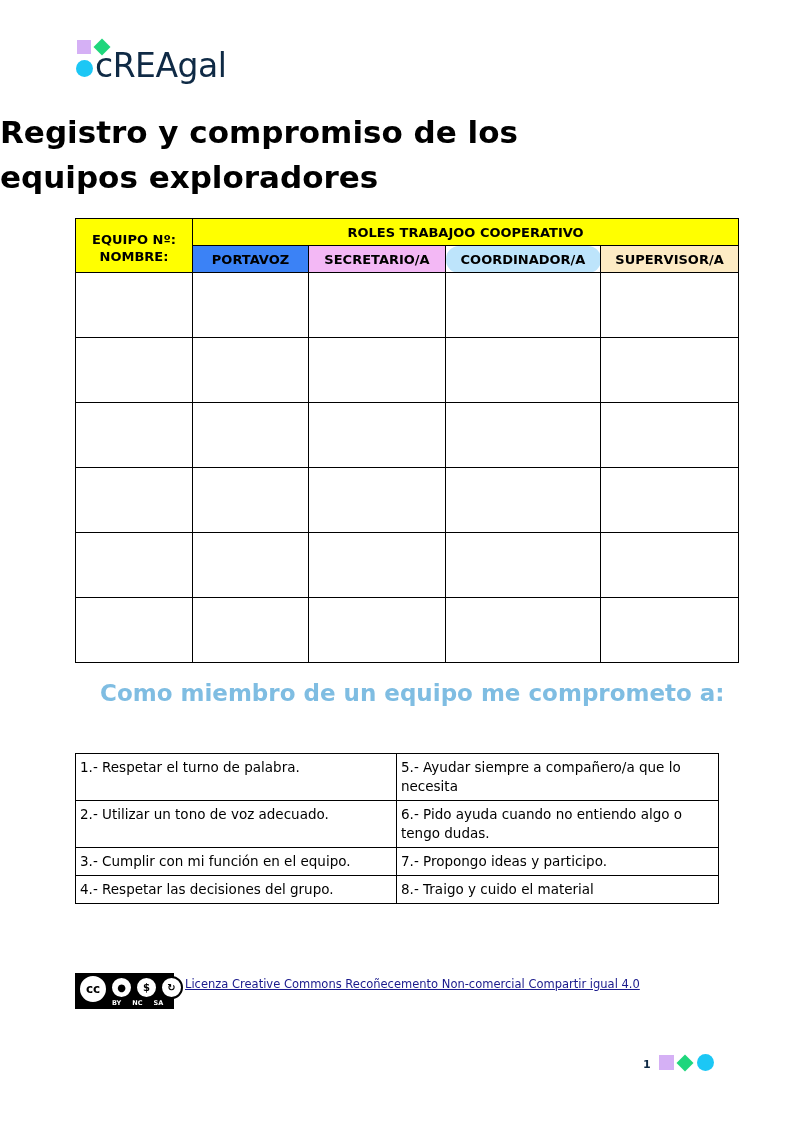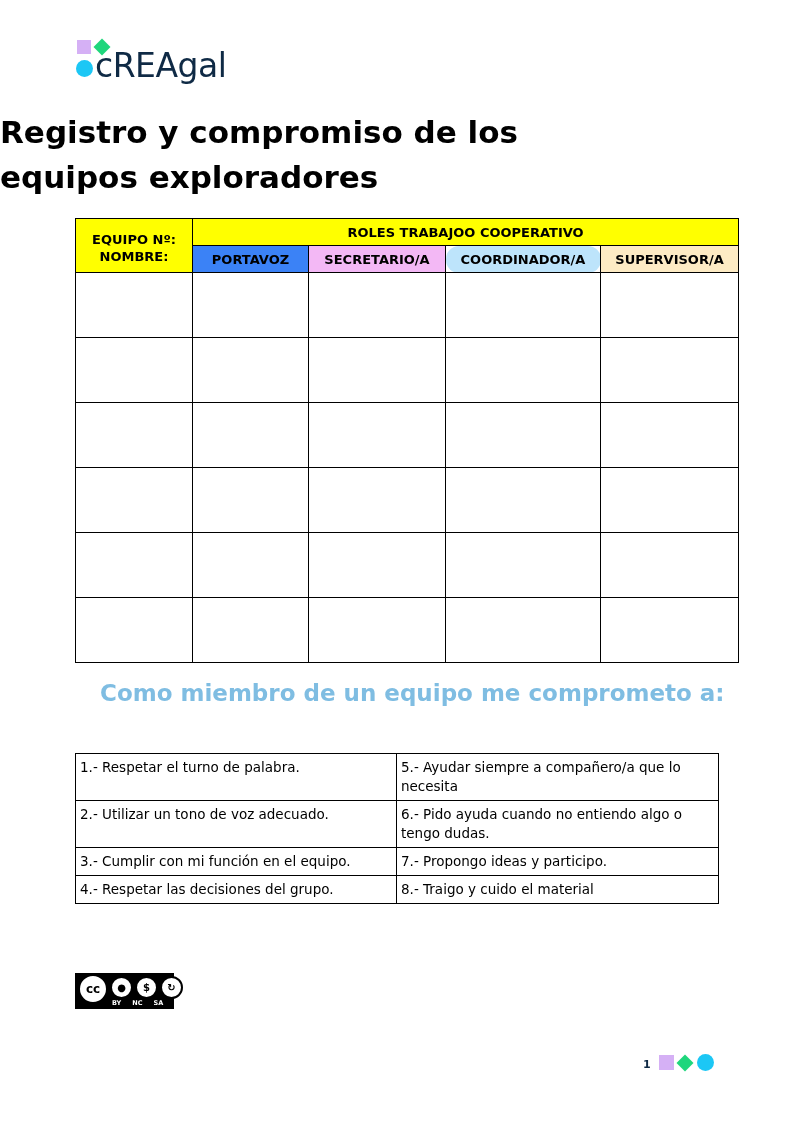--- a/index.html
+++ b/index.html
@@ -166,20 +166,21 @@
     <div class="ic">↻</div>
   </div>
   <div class="labels">
     <span>BY</span>
     <span>NC</span>
     <span>SA</span>
   </div>
 </div>
 
 <div class="license">
+  <div><a>Licenza Creative Commons Recoñecemento Non-comercial Compartir igual 4.0</a></div>
 </div>
 
 <div class="footer">
   <span class="pnum">1</span>
   <div class="sq"></div>
   <div class="dia"></div>
   <div class="circ"></div>
 </div>
 
 </body></html>

